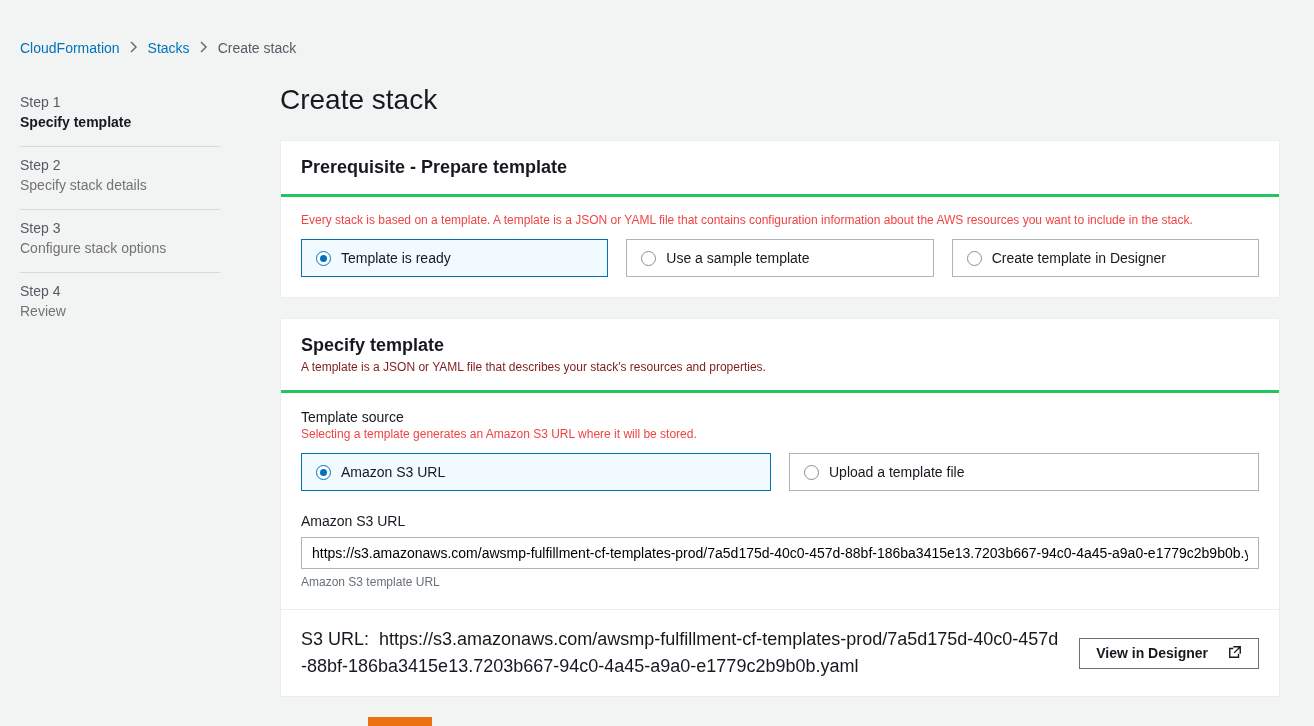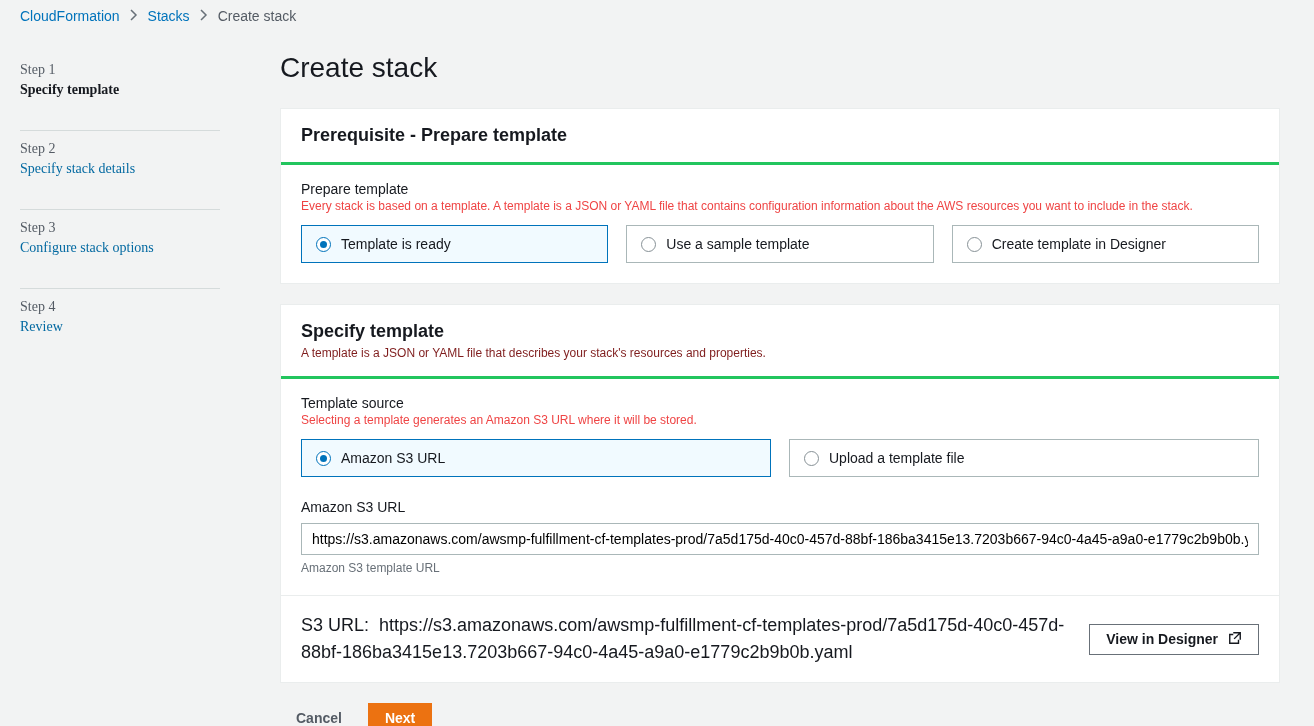--- a/index.html
+++ b/index.html
@@ -3,31 +3,31 @@
 <meta charset="utf-8">
 <style>
 * { box-sizing: border-box; margin: 0; padding: 0; }
 body {
   font-family: "Amazon Ember", "Helvetica Neue", Arial, sans-serif;
   background: #f2f3f3;
   color: #16191f;
   font-size: 14px;
 }
 .page { width: 1314px; min-height: 726px; padding: 8px 20px 20px 20px; }
-.breadcrumbs { display: flex; align-items: center; gap: 10px; font-size: 14px; margin-bottom: 28px; }
+.breadcrumbs { display: flex; align-items: center; gap: 10px; font-size: 14px; margin-bottom: 28px; margin-top: 32px; }
 .breadcrumbs a { color: #0073bb; text-decoration: none; }
 .breadcrumbs .sep { color: #687078; }
 .breadcrumbs .current { color: #545b64; }
 
 .layout { display: flex; gap: 60px; }
 .sidebar { width: 200px; flex-shrink: 0; }
-.step { padding: 10px 0 32px 0; border-bottom: 1px solid #d5dbdb; font-family: Liberation Serif, serif; }
+.step { padding: 10px 0 16px 0; border-bottom: 1px solid #d5dbdb; }
 .step:last-child { border-bottom: none; }
 .step-num { color: #545b64; font-size: 14px; margin-bottom: 4px; }
-.step-title { font-size: 14px; color: #0369a1; }
+.step-title { font-size: 14px; color: #737373; }
 .step.active .step-title { color: #16191f; font-weight: 700; }
 
 .main { flex: 1; max-width: 1000px; }
 h1 { font-size: 28px; font-weight: 400; margin-bottom: 24px; }
 
 .panel { background: #fff; border: 1px solid #eaeded; margin-bottom: 20px; }
 .panel-header { padding: 16px 20px; border-bottom: 3px solid #22c55e; }
 .panel-header h2 { font-size: 18px; font-weight: 700; }
 .panel-header .desc { color: #7f1d1d; font-size: 12px; margin-top: 4px; }
 .panel-body { padding: 16px 20px 20px 20px; }
@@ -44,21 +44,21 @@
 .radio .dot { width: 7px; height: 7px; border-radius: 50%; background: transparent; }
 .tile.selected .radio .dot { background: #0073bb; }
 
 .subsection { margin-top: 22px; }
 .text-input { width: 100%; border: 1px solid #aab7b8; padding: 7px 10px; font-size: 14px; font-family: inherit; }
 .input-help { font-size: 12px; color: #687078; margin-top: 6px; }
 
 .divider-h { border-top: 1px solid #eaeded; }
 .footer-row { display: flex; align-items: center; gap: 16px; padding: 16px 20px; }
 .s3url-text { flex: 1; font-size: 18px; word-break: break-all; line-height: 1.5; }
-.btn { border: 1px solid #687078; background: #fff; color: #16191f; padding: 6px 16px; font-size: 14px; cursor: pointer; font-family: inherit; display: inline-flex; align-items: center; gap: 10px; font-weight: 700; }
+.btn { border: 1px solid #687078; background: #fff; color: #16191f; padding: 6px 16px; font-size: 14px; cursor: pointer; font-family: inherit; display: inline-flex; align-items: center; gap: 20px; font-weight: 700; }
 .btn-primary { background: #ec7211; border-color: #ec7211; color: #fff; }
 .btn-link { border: none; background: none; color: #545b64; font-weight: 700; padding: 6px 16px; cursor: pointer; font-size: 14px; }
 
 .actions { display: flex; justify-content: flex-start; gap: 10px; margin-top: 14px; }
 
 .ext-icon { width: 14px; height: 14px; }
 </style>
 </head>
 <body>
 
@@ -100,21 +100,20 @@
     </nav>
 
     <main class="main">
       <h1>Create stack</h1>
 
       <section class="panel">
         <div class="panel-header">
           <h2>Prerequisite - Prepare template</h2>
         </div>
         <div class="panel-body">
-          <div class="field-label">Prepare template</div>
           <div class="field-hint">Every stack is based on a template. A template is a JSON or YAML file that contains configuration information about the AWS resources you want to include in the stack.</div>
           <div class="tile-row">
             <label class="tile selected">
               <span class="radio">
                   <span class="dot"></span>
                 </span>
               <span>Template is ready</span>
             </label>
             <label class="tile">
               <span class="radio">

